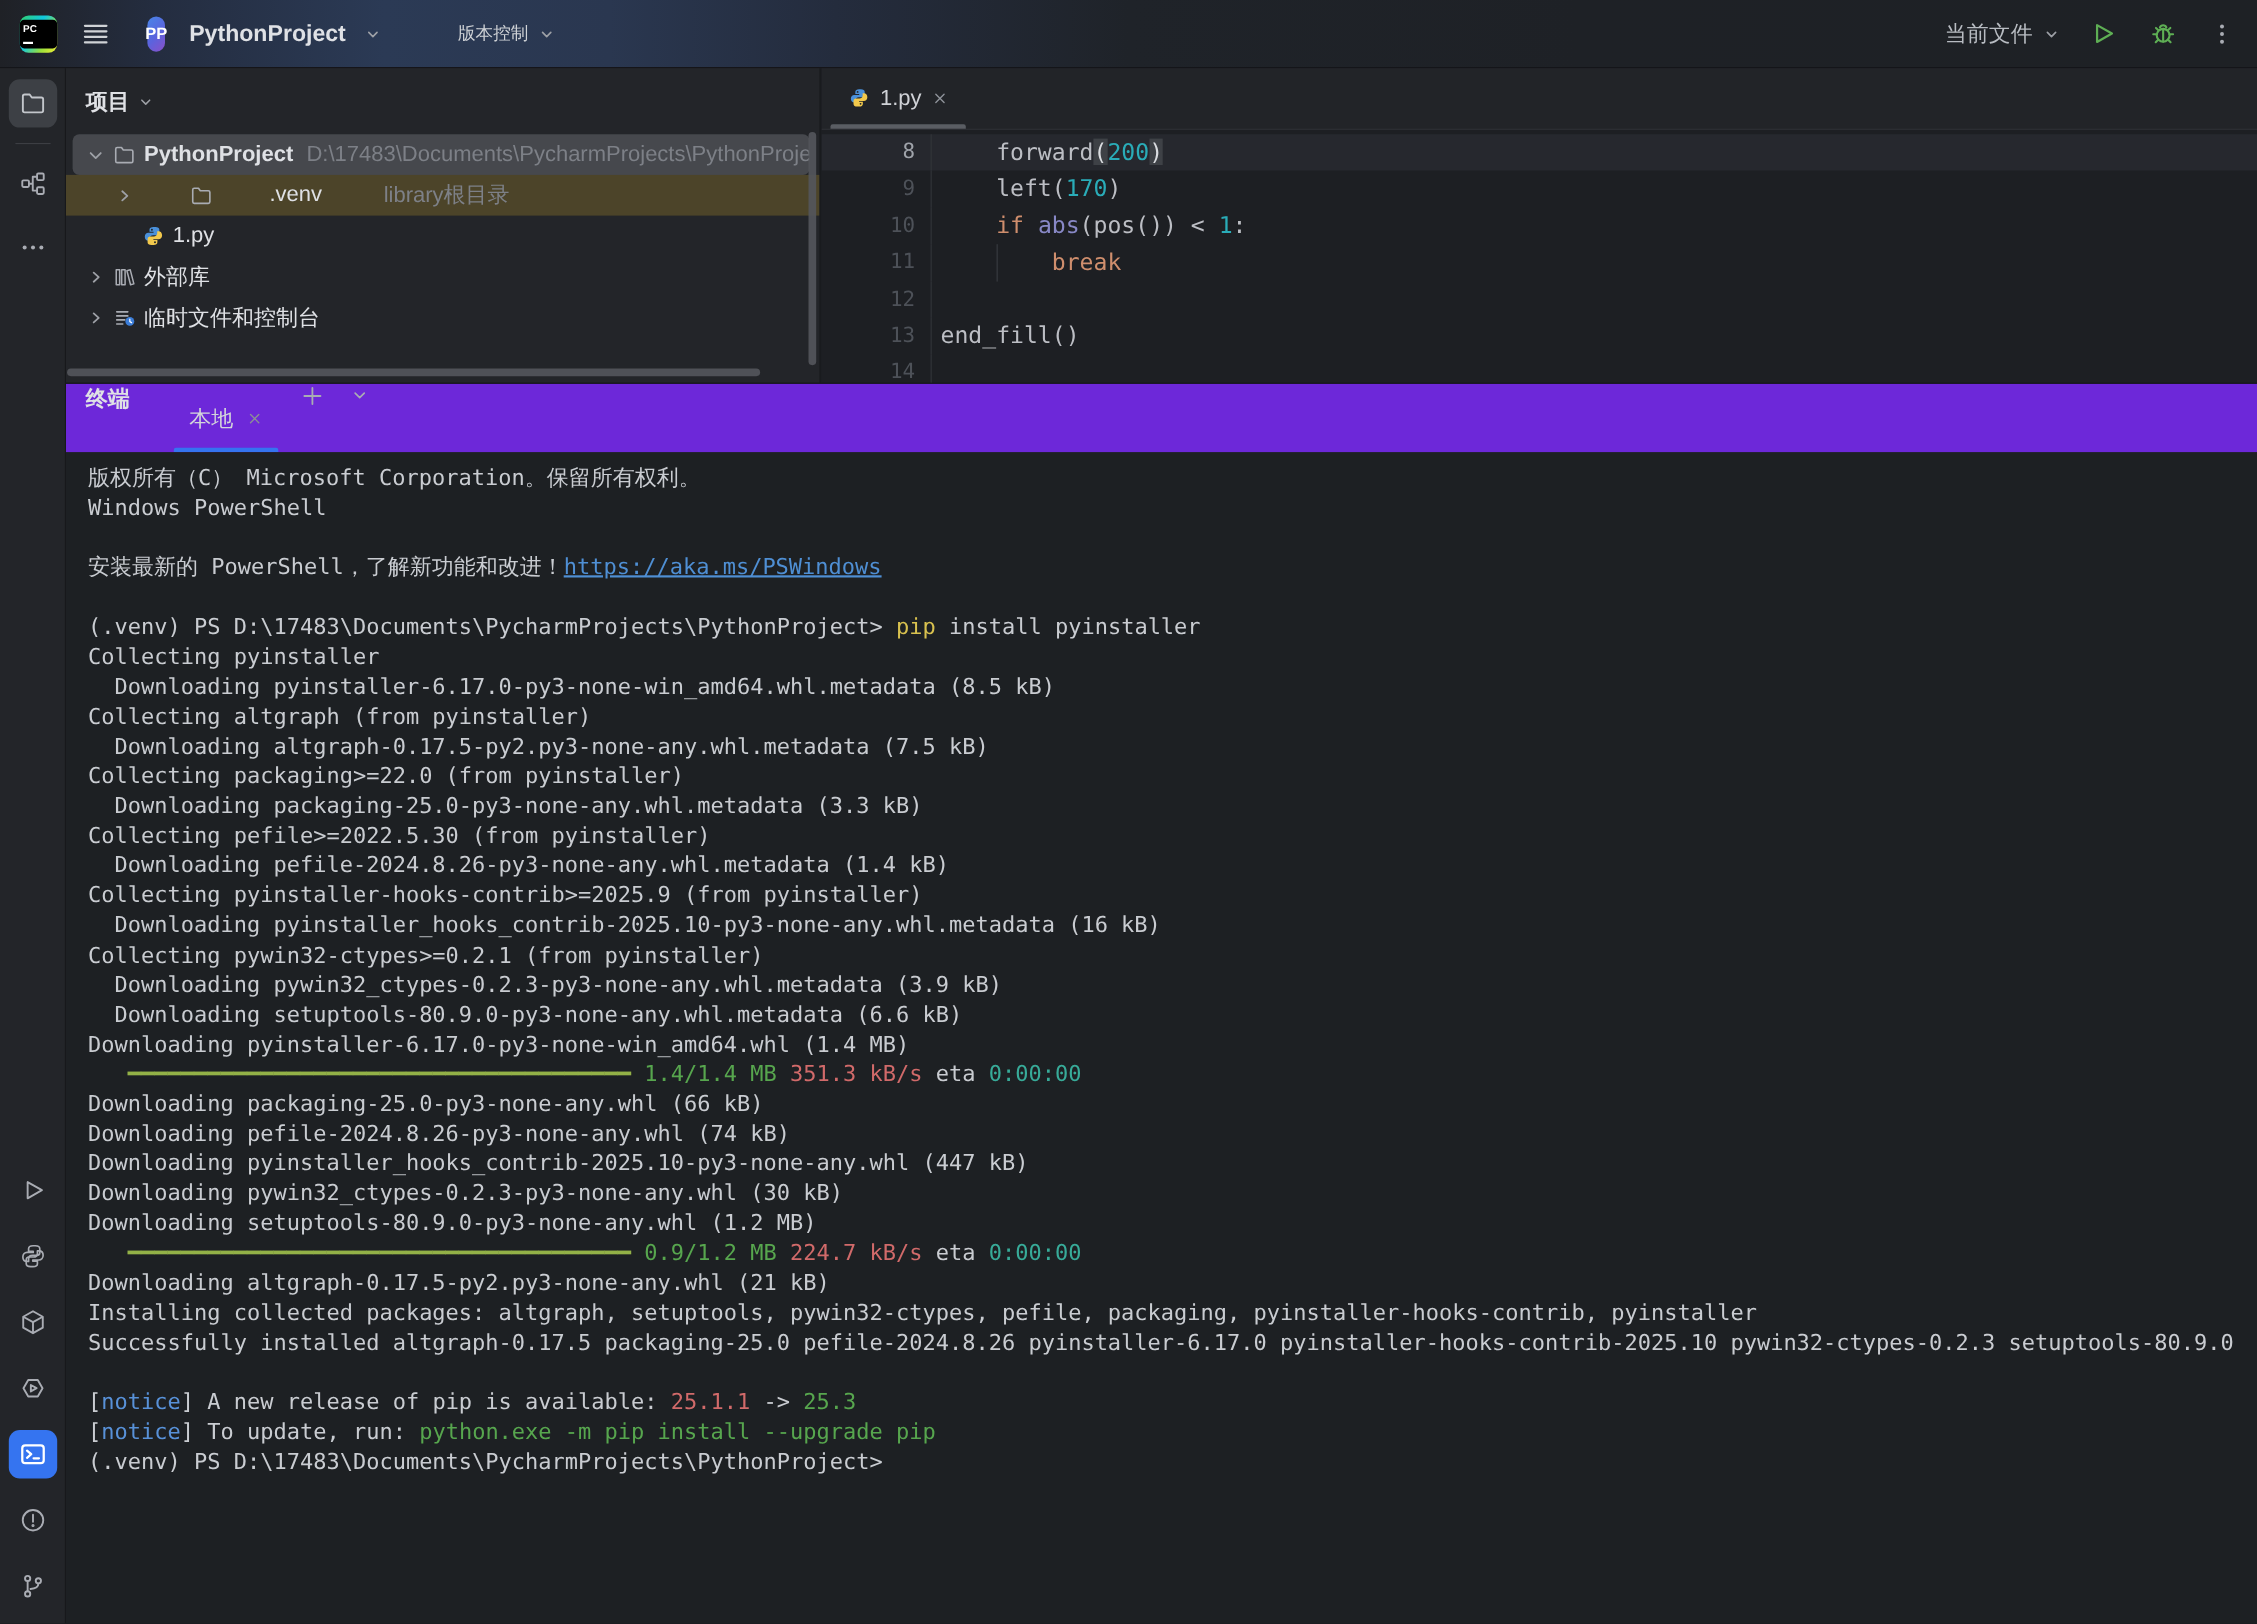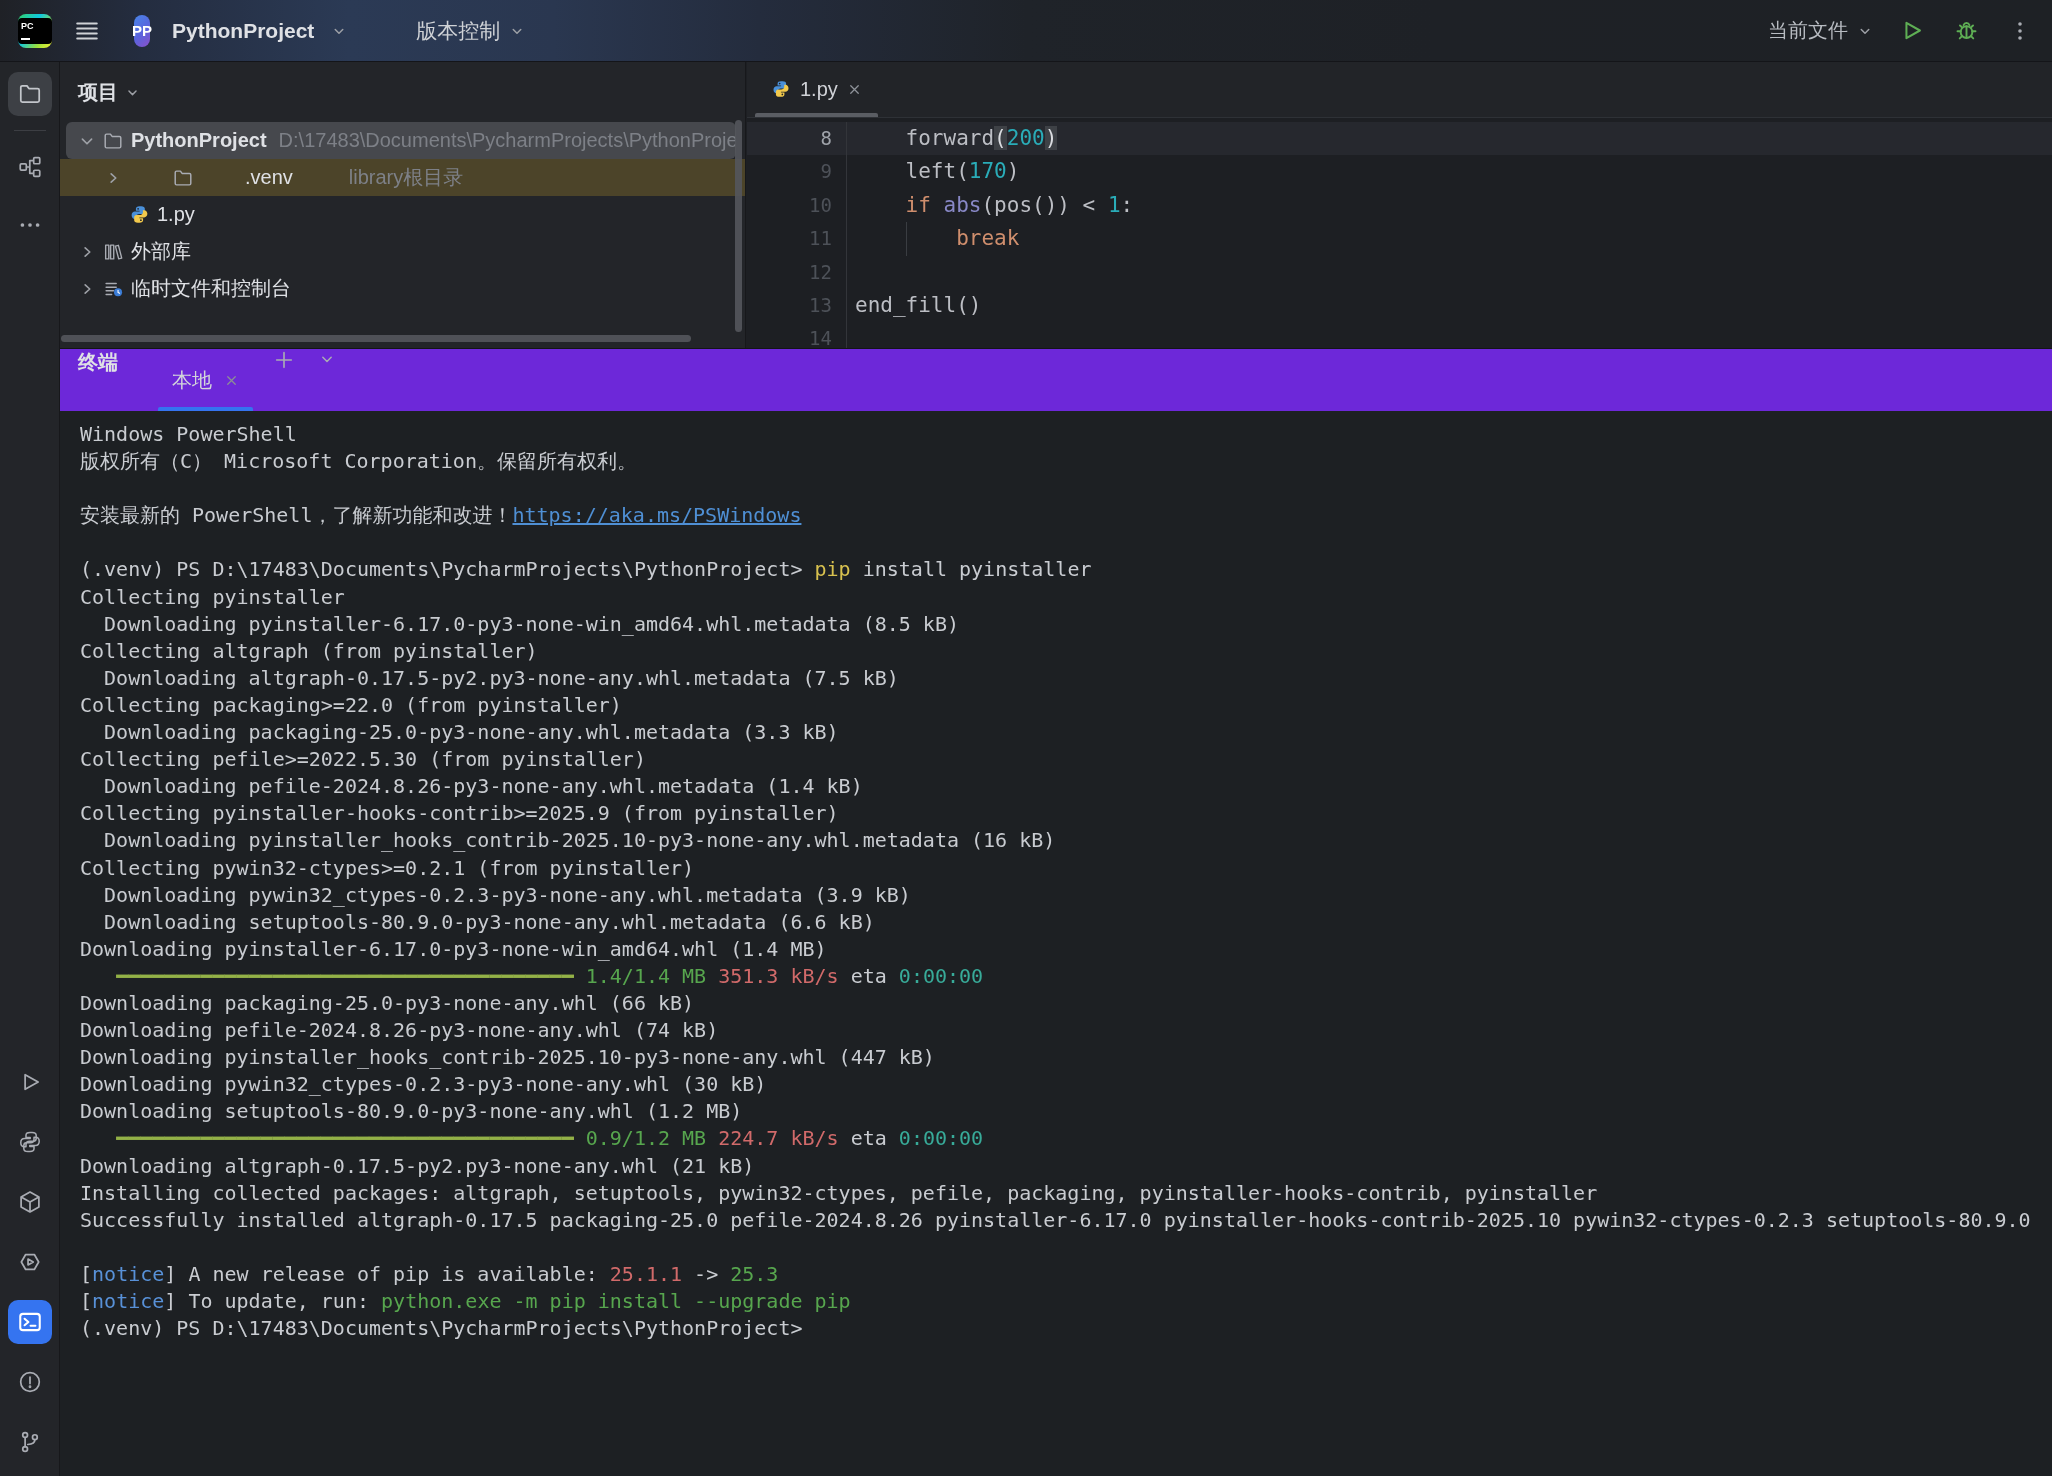--- a/index.html
+++ b/index.html
@@ -15,21 +15,21 @@
     display:flex; align-items:center; justify-content:center; }
   .pc-logo-inner { width:40px; height:26px; background:#000; border-radius:4px; color:#fff;
     font-size:9px; font-weight:bold; padding:3px 0 0 3px; position:relative; }
   .pc-logo-inner::after { content:""; position:absolute; left:3px; bottom:4px; width:9px; height:2px; background:#fff; }
   .hamburger { margin-right:34px; display:flex; align-items:center; }
   .pp-badge { width:16px; height:32px; border-radius:8px; margin-right:12px;
     background:linear-gradient(135deg,#4886e8 0%,#5b63dd 55%,#8a50c9 100%);
     color:#fff; font-weight:bold; font-size:15px; display:flex; align-items:center; justify-content:center; }
   .tb-project { font-size:21px; font-weight:bold; color:#dfe1e5; margin-right:8px; }
   .tb-item { display:flex; align-items:center; gap:8px; padding:6px 10px; border-radius:8px; }
-  .tb-vcs { font-size:21px; color:#cfd2d6; margin-left:48px; }
+  .tb-vcs { font-size:16px; color:#cfd2d6; margin-left:48px; }
   .tb-spacer { flex:1; }
   .tb-runcfg { font-size:20px; color:#b8bcc2; }
   .tb-iconbtn { margin:0 14px; display:flex; align-items:center; }
 
   
   #activitybar { position:absolute; left:0; top:62px; width:60px; height:1414px; background:#232529;
     border-right:1px solid #17181b; display:flex; flex-direction:column; align-items:center; }
   .ab-item { width:44px; height:44px; display:flex; align-items:center; justify-content:center; border-radius:10px; flex:none; }
   .ab-active-gray { background:#3d4045; }
   .ab-active-blue { background:#3574f0; }
@@ -349,22 +349,22 @@
           <path d="M12 4v16M4 12h16" stroke="#a9acb3" stroke-width="1.8" stroke-linecap="round"></path>
         </svg>
     </div>
     <div class="t-chev">
       <svg width="20" height="20" viewBox="0 0 24 24">
           <path d="M7 10l5 5 5-5" fill="none" stroke="#a9acb3" stroke-width="1.8" stroke-linecap="round" stroke-linejoin="round"></path>
         </svg>
     </div>
   </div>
   <div class="t-content" id="t-content">
+      <div class="tline"><span class="c-d">版权所有（C） Microsoft Corporation。保留所有权利。</span></div>
       <div class="tline"><span class="c-d">Windows PowerShell</span></div>
-      <div class="tline"><span class="c-d">版权所有（C） Microsoft Corporation。保留所有权利。</span></div>
       <div class="tline">&nbsp;</div>
       <div class="tline"><span class="c-d">安装最新的 PowerShell，了解新功能和改进！</span><span class="c-lk">https://aka.ms/PSWindows</span></div>
       <div class="tline">&nbsp;</div>
       <div class="tline"><span class="c-d">(.venv) PS D:\17483\Documents\PycharmProjects\PythonProject&gt; </span><span class="c-y">pip</span><span class="c-d"> install pyinstaller</span></div>
       <div class="tline"><span class="c-d">Collecting pyinstaller</span></div>
       <div class="tline"><span class="c-d">  Downloading pyinstaller-6.17.0-py3-none-win_amd64.whl.metadata (8.5 kB)</span></div>
       <div class="tline"><span class="c-d">Collecting altgraph (from pyinstaller)</span></div>
       <div class="tline"><span class="c-d">  Downloading altgraph-0.17.5-py2.py3-none-any.whl.metadata (7.5 kB)</span></div>
       <div class="tline"><span class="c-d">Collecting packaging&gt;=22.0 (from pyinstaller)</span></div>
       <div class="tline"><span class="c-d">  Downloading packaging-25.0-py3-none-any.whl.metadata (3.3 kB)</span></div>

